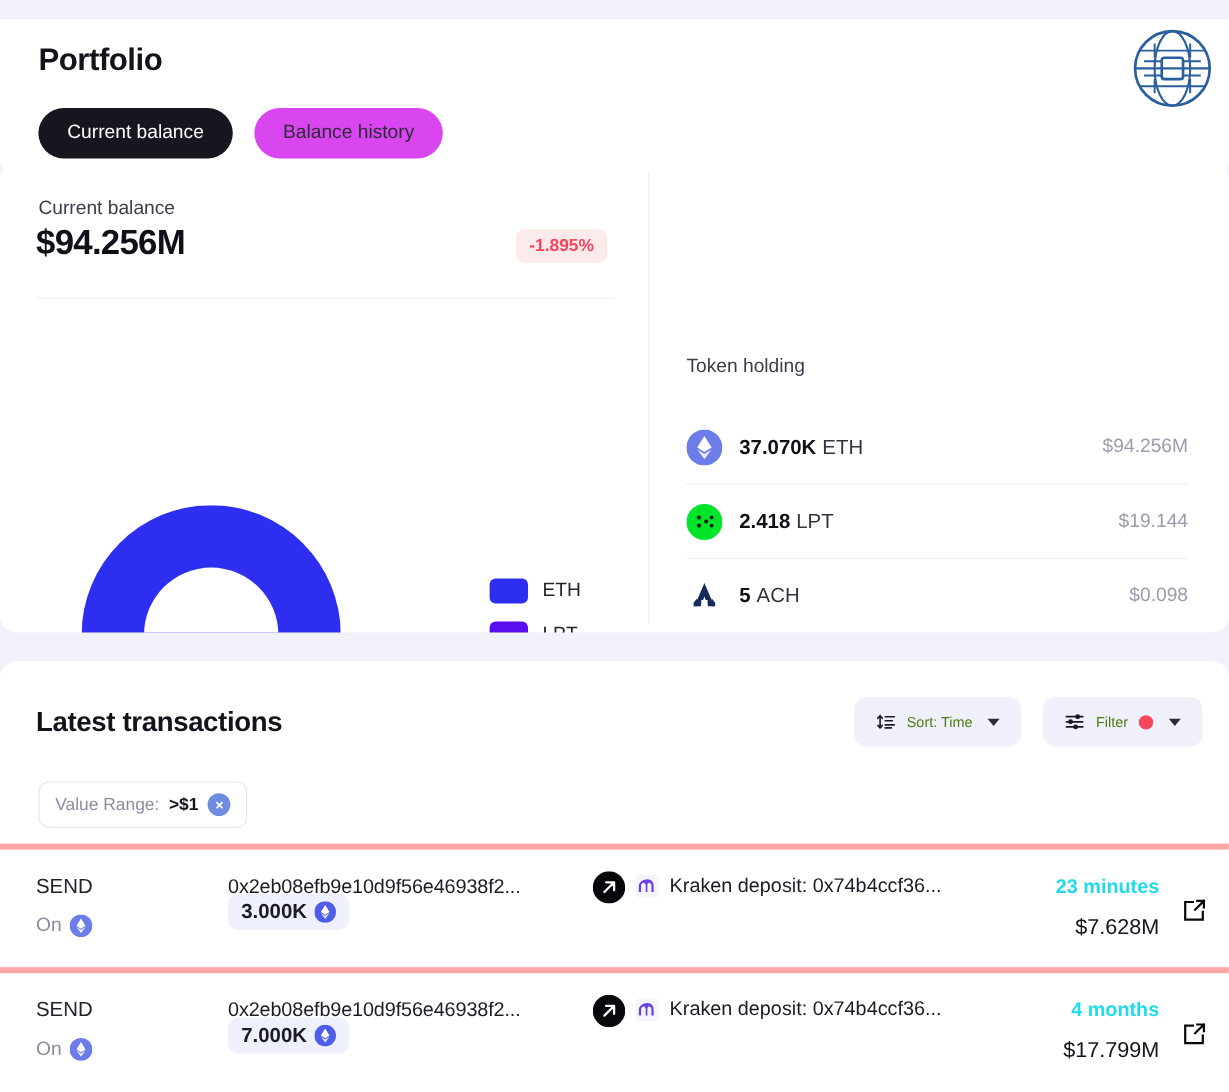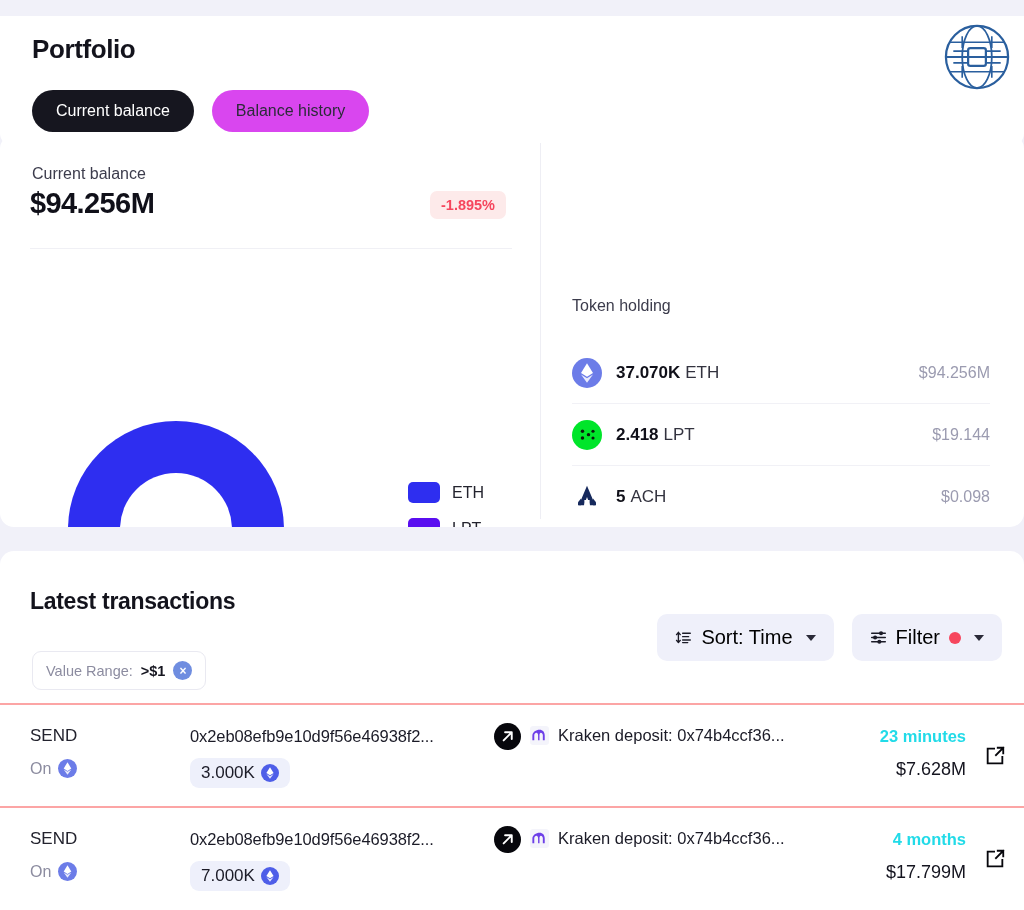--- a/index.html
+++ b/index.html
@@ -98,50 +98,50 @@
     position: absolute; left: 0; top: 551px; width: 1024px; height: 455px;
     background: #ffffff; border-radius: 14px 14px 0 0;
   }
   .tx-title { position: absolute; left: 30px; top: 37px; font-size: 23px; font-weight: bold; letter-spacing: -0.3px; color: #13131c; }
 
   .tx-controls { position: absolute; right: 22px; top: 30px; display: flex; gap: 18px; }
   .ctrl-btn {
     display: flex; align-items: center; gap: 9px;
     background: #eff0fa; border: none; cursor: pointer;
     font-family: "Liberation Sans", sans-serif;
-    font-size: 20px; color: #000000;
-    padding: 12px 18px; border-radius: 10px; white-space: nowrap; margin-top: 33px;
+    font-size: 12px; color: #4d7c0f;
+    padding: 12px 18px; border-radius: 10px; white-space: nowrap;
   }
   .caret { width: 0; height: 0; border-left: 5.5px solid transparent; border-right: 5.5px solid transparent; border-top: 6.5px solid #2a2a38; margin-left: 4px; }
   .filter-dot { width: 12px; height: 12px; border-radius: 50%; background: #f6465d; }
 
   .chip {
     position: absolute; left: 32px; top: 100px;
     display: flex; align-items: center; gap: 8px;
     border: 1px solid #e9e9f1; background: #fff;
     border-radius: 9px; padding: 9px 13px; white-space: nowrap;
   }
   .chip-key { font-size: 14.5px; color: #8c8ca0; }
   .chip-val { font-size: 14.5px; font-weight: bold; color: #15151f; }
   .chip-x {
     width: 19px; height: 19px; border-radius: 50%; background: #6f8de0;
     display: flex; align-items: center; justify-content: center;
     color: #fff; font-size: 12px; font-weight: bold; cursor: pointer; line-height: 1;
   }
 
-  .tx-row { position: absolute; left: 0; width: 1024px; height: 103px; border-top: 2px solid #fca5a5; }
+  .tx-row { position: absolute; left: 0; width: 1024px; height: 103px; border-top: 5px solid #fca5a5; }
   .tx-row.r0 { top: 152px; }
   .tx-row.r1 { top: 255px; }
 
   .c-type   { position: absolute; left: 30px; top: 21px; font-size: 17px; color: #23232e; }
   .c-on     { position: absolute; left: 30px; top: 54px; display: flex; align-items: center; gap: 7px; }
   .c-on-lbl { font-size: 16px; color: #8c8ca0; }
   .c-addr   { position: absolute; left: 190px; top: 22px; font-size: 16.5px; color: #1b1b27; letter-spacing: -0.1px; white-space: nowrap; }
-  .c-amt    { position: absolute; left: 190px; top: 53px; display: inline-flex; align-items: center; gap: 6px;
-              background: #eef0fb; border-radius: 9px; padding: 5px 11px; }
+  .c-amt    { position: absolute; left: 190px; top: 37px; display: inline-flex; align-items: center; gap: 6px;
+              background: #eef0fb; border-radius: 9px; padding: 5px 11px; font-weight: bold; }
   .c-amt-t  { font-size: 17px; color: #1b1b27; }
   .c-arrow  { position: absolute; left: 494px; top: 18px; width: 27px; height: 27px; }
   .c-kraken { position: absolute; left: 530px; top: 21px; display: flex; align-items: center; gap: 9px; white-space: nowrap; }
   .c-kr-lbl { font-size: 16.5px; color: #1b1b27; }
   .c-time   { position: absolute; right: 58px; top: 22px; font-size: 16.5px; font-weight: bold; color: #22dbe8; white-space: nowrap; }
   .c-usd    { position: absolute; right: 58px; top: 54px; font-size: 18px; color: #14141f; white-space: nowrap; }
   .c-ext    { position: absolute; right: 18px; top: 40px; width: 22px; height: 22px; cursor: pointer; }
 </style>
 </head>
 <body>

